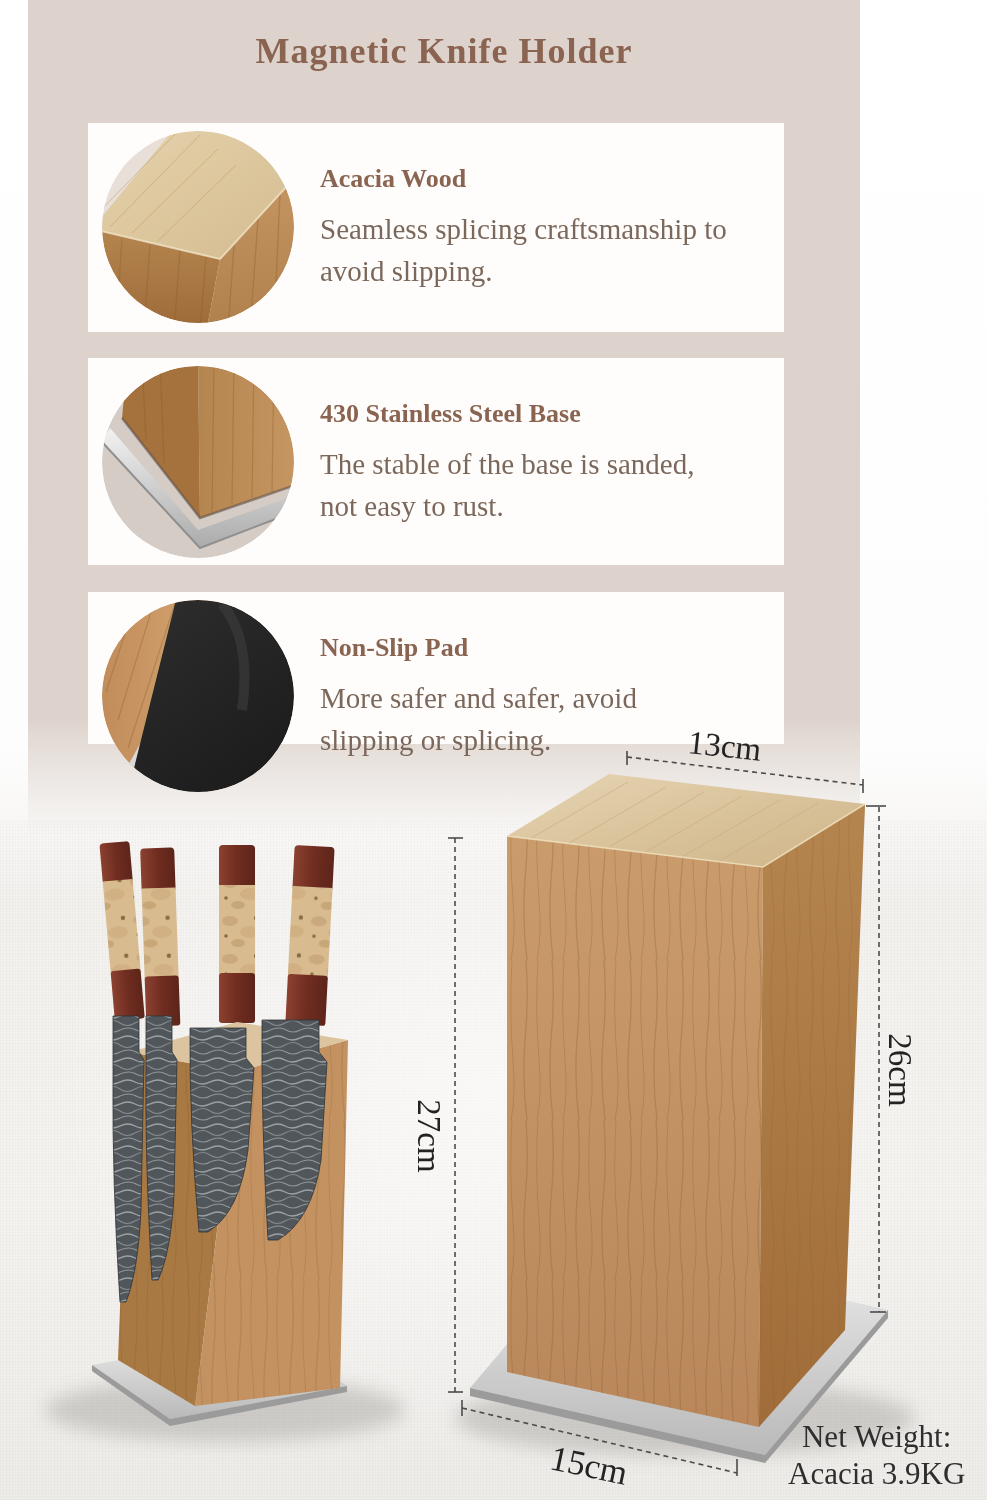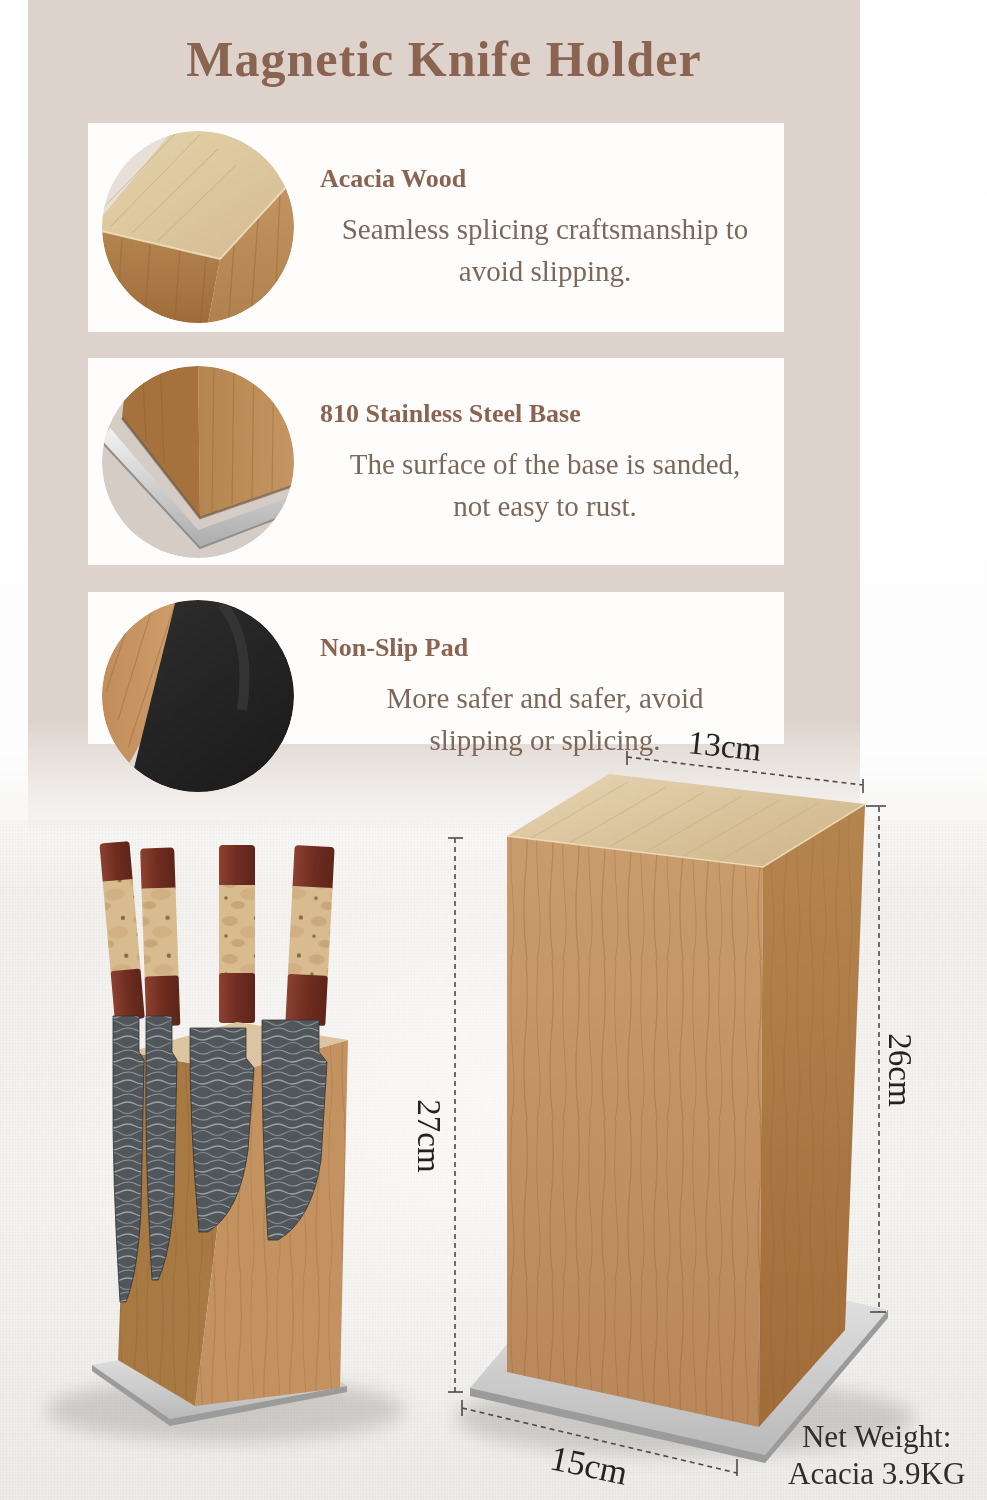--- a/index.html
+++ b/index.html
@@ -8,27 +8,27 @@
        background:linear-gradient(180deg,#ffffff 0%,#fdfdfd 50%,#f3f1ee 60%,#f5f3f0 80%,#eeece9 100%);}
   .page{position:absolute;inset:0;}
   .beige-panel{position:absolute;left:28px;top:0;width:832px;height:835px;
        background:linear-gradient(180deg,#ddd3cc 0%,#ddd3cc 86%,rgba(221,211,204,0) 100%);z-index:1;}
   .linen{position:absolute;left:0;top:820px;width:987px;height:680px;z-index:1;
        background:
          radial-gradient(ellipse at 50% 40%,rgba(255,255,255,.55),rgba(255,255,255,0) 65%),
          repeating-linear-gradient(0deg,rgba(0,0,0,.015) 0 1px,transparent 1px 3px),
          repeating-linear-gradient(90deg,rgba(0,0,0,.015) 0 1px,transparent 1px 3px);}
   .title{position:absolute;left:28px;top:30px;width:832px;margin:0;text-align:center;
-       font-size:50px;font-weight:bold;color:#8a6450;letter-spacing:1px;z-index:2;}
+       font-size:36px;font-weight:bold;color:#8a6450;letter-spacing:1px;z-index:2;}
   .card{position:absolute;left:88px;width:696px;background:#fefdfc;z-index:2;}
   .card .circle{position:absolute;left:14px;top:8px;width:192px;height:192px;border-radius:50%;overflow:hidden;}
   .card .text{position:absolute;left:232px;top:42px;width:450px;}
   .card h2{margin:0;font-size:26px;font-weight:bold;color:#8a6450;line-height:1.1;}
   .card p{margin:14px 0 0 0;font-size:29px;color:#7c685b;line-height:1.45;}
-  .card p span{display:block;text-align:center;}
+  .card p span{display:block;}
   .scene{position:absolute;left:0;top:700px;width:987px;height:800px;z-index:3;}
   .dim-label{position:absolute;font-size:33px;color:#232323;z-index:4;white-space:nowrap;}
   .rot90{transform:translate(-50%,-50%) rotate(90deg);}
   .net-weight{position:absolute;left:788px;top:1419px;font-size:31px;color:#2e2e2e;line-height:1.18;z-index:4;}
   .net-weight span{display:block;text-align:center;}
 </style>
 </head>
 <body>
 
 <div class="page">
@@ -119,23 +119,23 @@
             <path d="M58,-8 L62,98" fill="none"></path>
               <path d="M40,-8 L44,74" fill="none"></path>
           </g>
           <path d="M20,52 L98,152 L202,116" fill="none" stroke="#5f5249" stroke-width="2.5" opacity=".6"></path>
           <path d="M8,62 L96,164 L202,126 L202,142 L98,182 L0,76 Z" fill="url(#c2steel)"></path>
           <path d="M0,76 L98,182 L202,142" fill="none" stroke="#8f8f8f" stroke-width="2"></path>
         </g>
       </svg>
     </div>
     <div class="text">
-      <h2>810 Stainless Steel Base</h2>
+      <h2>430 Stainless Steel Base</h2>
       <p>
-        <span>The surface of the base is sanded,</span>
+        <span>The stable of the base is sanded,</span>
         <span>not easy to rust.</span>
       </p>
     </div>
   </div>
 
   <div class="card" style="top:592px;height:152px;">
     <div class="circle">
       <svg width="192" height="192" viewBox="0 0 192 192">
         <defs>
           <linearGradient id="c3wood" x1="0" y1="0" x2="1" y2="0">

